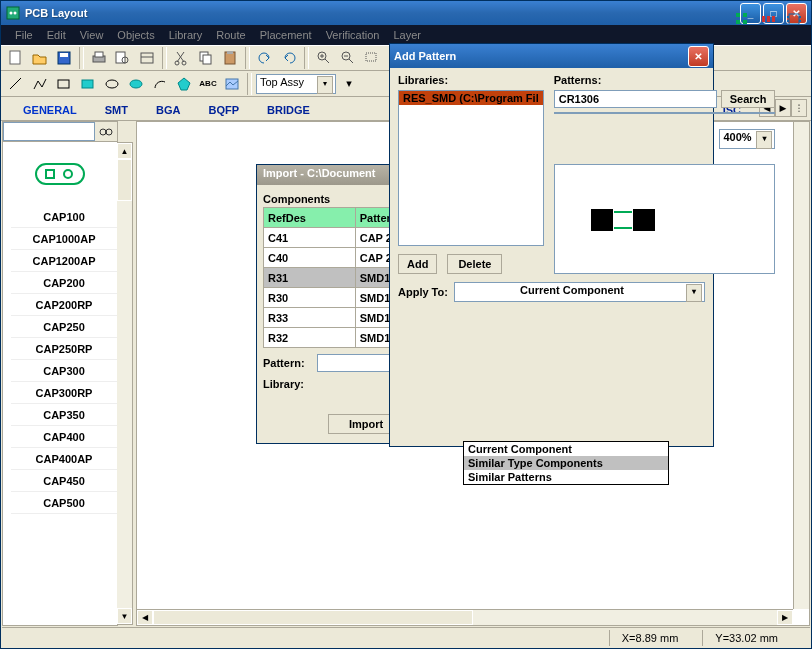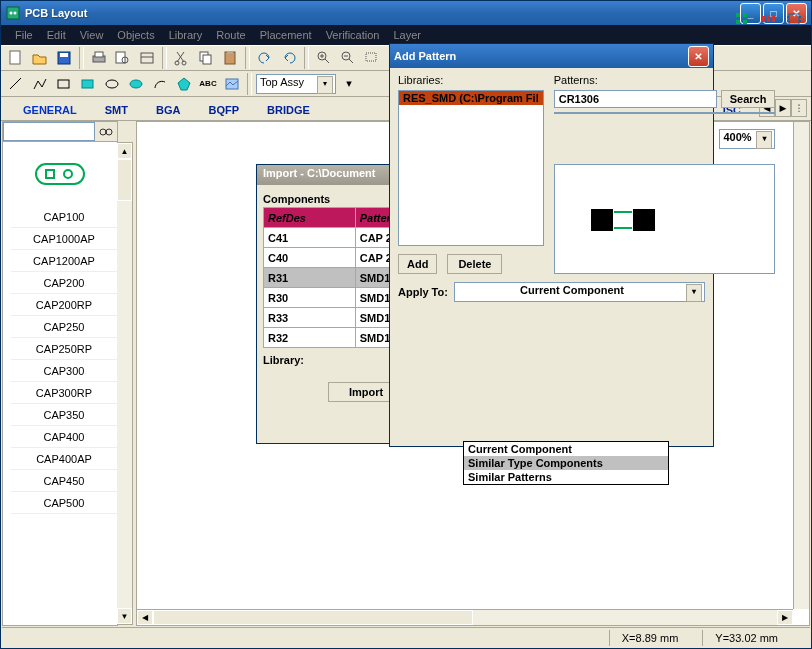--- a/index.html
+++ b/index.html
@@ -25,55 +25,55 @@
   .tab.active { color: #0033cc; }
   .tabs-right-arrows { position: absolute; right: 4px; top: 2px; display: flex; gap: 0; }
   .tabs-right-arrows .tbtn { width: 16px; height: 18px; font-size: 9px; background: #ece9d8; border: 1px solid #aca899; }
   .workspace { position: absolute; left: 1px; top: 120px; right: 1px; bottom: 22px; background: #ece9d8; display: flex; }
   .left-panel { width: 116px; background: white; border: 1px solid #aca899; display: flex; flex-direction: column; position: relative; }
   .left-header { height: 20px; background: #ece9d8; border-bottom: 1px solid #aca899; display: flex; }
   .left-header input { flex: 1; border: 1px solid #7f9db9; padding: 1px 3px; min-width: 50px; }
   .left-header .bino { width: 22px; display: flex; align-items: center; justify-content: center; cursor: pointer; background: #ece9d8; }
   .left-preview { height: 64px; display: flex; align-items: center; justify-content: center; }
   .left-list { flex: 1; overflow: hidden; }
-  .left-list .item { height: 22px; display: flex; align-items: center; justify-content: center; font-weight: normal; border-bottom: 1px solid #eee; cursor: pointer; margin-left: 8px; }
+  .left-list .item { height: 22px; display: flex; align-items: center; justify-content: center; font-weight: bold; border-bottom: 1px solid #eee; cursor: pointer; margin-left: 8px; }
   .left-scrollbar { position: absolute; right: -16px; top: 20px; width: 16px; bottom: 0; background: #ece9d8; border: 1px solid #aca899; border-left: none; display: flex; flex-direction: column; }
   .left-scrollbar .btn { height: 16px; background: #ece9d8; border: 1px solid #fff; display: flex; align-items: center; justify-content: center; font-size: 8px; cursor: pointer; }
   .left-scrollbar .thumb { height: 42px; background: #ece9d8; border: 1px solid #fff; margin: 0; cursor: pointer; }
   .left-scrollbar .track { flex: 1; background: #f1efe2; }
   .canvas { flex: 1; margin-left: 18px; background: white; border: 1px solid #aca899; position: relative; background-image: radial-gradient(#888 0.5px, transparent 0.5px); background-size: 8px 8px; }
   .canvas-hscroll { position: absolute; left: 0; right: 16px; bottom: 0; height: 16px; background: #f1efe2; border-top: 1px solid #aca899; display: flex; }
   .canvas-hscroll .btn { width: 16px; background: #ece9d8; border: 1px solid #fff; display: flex; align-items: center; justify-content: center; font-size: 8px; cursor: pointer; }
   .canvas-hscroll .thumb { width: 320px; background: #ece9d8; border: 1px solid #fff; cursor: pointer; }
   .canvas-hscroll .track { flex: 1; }
   .canvas-vscroll { position: absolute; right: 0; top: 0; bottom: 16px; width: 16px; background: #f1efe2; border-left: 1px solid #aca899; }
   .statusbar { position: absolute; left: 1px; right: 1px; bottom: 1px; height: 20px; background: #ece9d8; border-top: 1px solid #aca899; display: flex; justify-content: flex-end; align-items: center; padding: 0 20px 0 4px; gap: 12px; }
   .statusbar span { border-left: 1px solid #aca899; padding: 2px 12px; }
   
   .import-dialog { position: absolute; left: 256px; top: 164px; width: 220px; height: 280px; background: #ece9d8; border: 1px solid #002f5f; }
   .import-dialog .dlg-title { height: 20px; background: linear-gradient(to bottom,#b7b3a6,#9c988b); color: white; padding: 2px 6px; font-weight: bold; }
   .import-body { padding: 6px; }
   .import-body .lbl { font-weight: bold; margin: 2px 0; }
   .comp-table { width: 100%; background: white; border: 1px solid #aca899; border-collapse: collapse; }
   .comp-table th, .comp-table td { border: 1px solid #aca899; padding: 2px 4px; text-align: left; font-weight: bold; height: 20px; }
-  .comp-table th { background: #be185d; font-style: italic; }
+  .comp-table th { background: #86efac; }
   .comp-table tr.sel td { background: #c0c0c0; }
   .form-row { display: flex; align-items: center; margin-top: 6px; gap: 6px; }
   .form-row .lbl2 { width: 52px; font-weight: bold; }
   .form-row input { flex: 1; border: 1px solid #7f9db9; padding: 2px 4px; text-align: right; background: white; }
-  .import-btn-row { display: flex; justify-content: center; margin-top: 16px; }
+  .import-btn-row { display: flex; justify-content: center; margin-top: 24px; }
   .std-btn { background: #ece9d8; border: 1px solid #aca899; padding: 3px 20px; font-weight: bold; cursor: pointer; }
   
   .add-pattern-dialog { position: absolute; left: 389px; top: 43px; width: 325px; height: 404px; background: #ece9d8; border: 1px solid #002f5f; }
   .add-pattern-dialog .dlg-titlebar { height: 24px; background: linear-gradient(to bottom,#3a80d2,#1e5fa8); color: white; display: flex; align-items: center; padding: 0 4px; font-weight: bold; }
   .add-pattern-dialog .dlg-titlebar .title { flex: 1; }
   .ap-body { padding: 6px 8px; }
   .ap-cols { display: flex; gap: 10px; }
   .ap-col { flex: 1; display: flex; flex-direction: column; }
-  .ap-label { font-weight: normal; margin-bottom: 4px; }
+  .ap-label { font-weight: bold; margin-bottom: 4px; }
   .listbox { background: white; border: 1px solid #7f9db9; flex: 1; overflow: hidden; position: relative; }
   .listbox .row { padding: 1px 4px; font-weight: bold; white-space: nowrap; cursor: pointer; }
   .listbox .row.sel { background: #c2410c; }
   .search-row { display: flex; gap: 4px; margin-bottom: 4px; }
   .search-row input { flex: 1; border: 1px solid #7f9db9; padding: 2px 4px; font-weight: bold; }
   .search-btn { background: #ece9d8; border: 1px solid #aca899; padding: 2px 8px; font-weight: bold; cursor: pointer; }
   .pat-scrollbox { height: 84px; position: relative; }
   .pat-scroll { position: absolute; right: 0; top: 0; bottom: 0; width: 16px; background: #f1efe2; display: flex; flex-direction: column; }
   .pat-scroll .btn { height: 16px; background: #ece9d8; border: 1px solid #fff; display: flex; align-items: center; justify-content: center; font-size: 8px; cursor: pointer; }
   .pat-scroll .track { flex: 1; }
@@ -422,20 +422,24 @@
             <td>R33</td>
             <td>SMD1206</td>
           </tr>
           <tr>
             <td>R32</td>
             <td>SMD1206</td>
           </tr>
         </tbody>
     </table>
     <div class="form-row">
+      <div class="lbl2">Pattern:</div>
+      <input type="text" value="none" style="">
+    </div>
+    <div class="form-row">
       <div class="lbl2">Library:</div>
     </div>
     <div class="import-btn-row">
       <button class="std-btn">Import</button>
     </div>
   </div>
 </div>
 
 <div class="add-pattern-dialog">
   <div class="dlg-titlebar">

